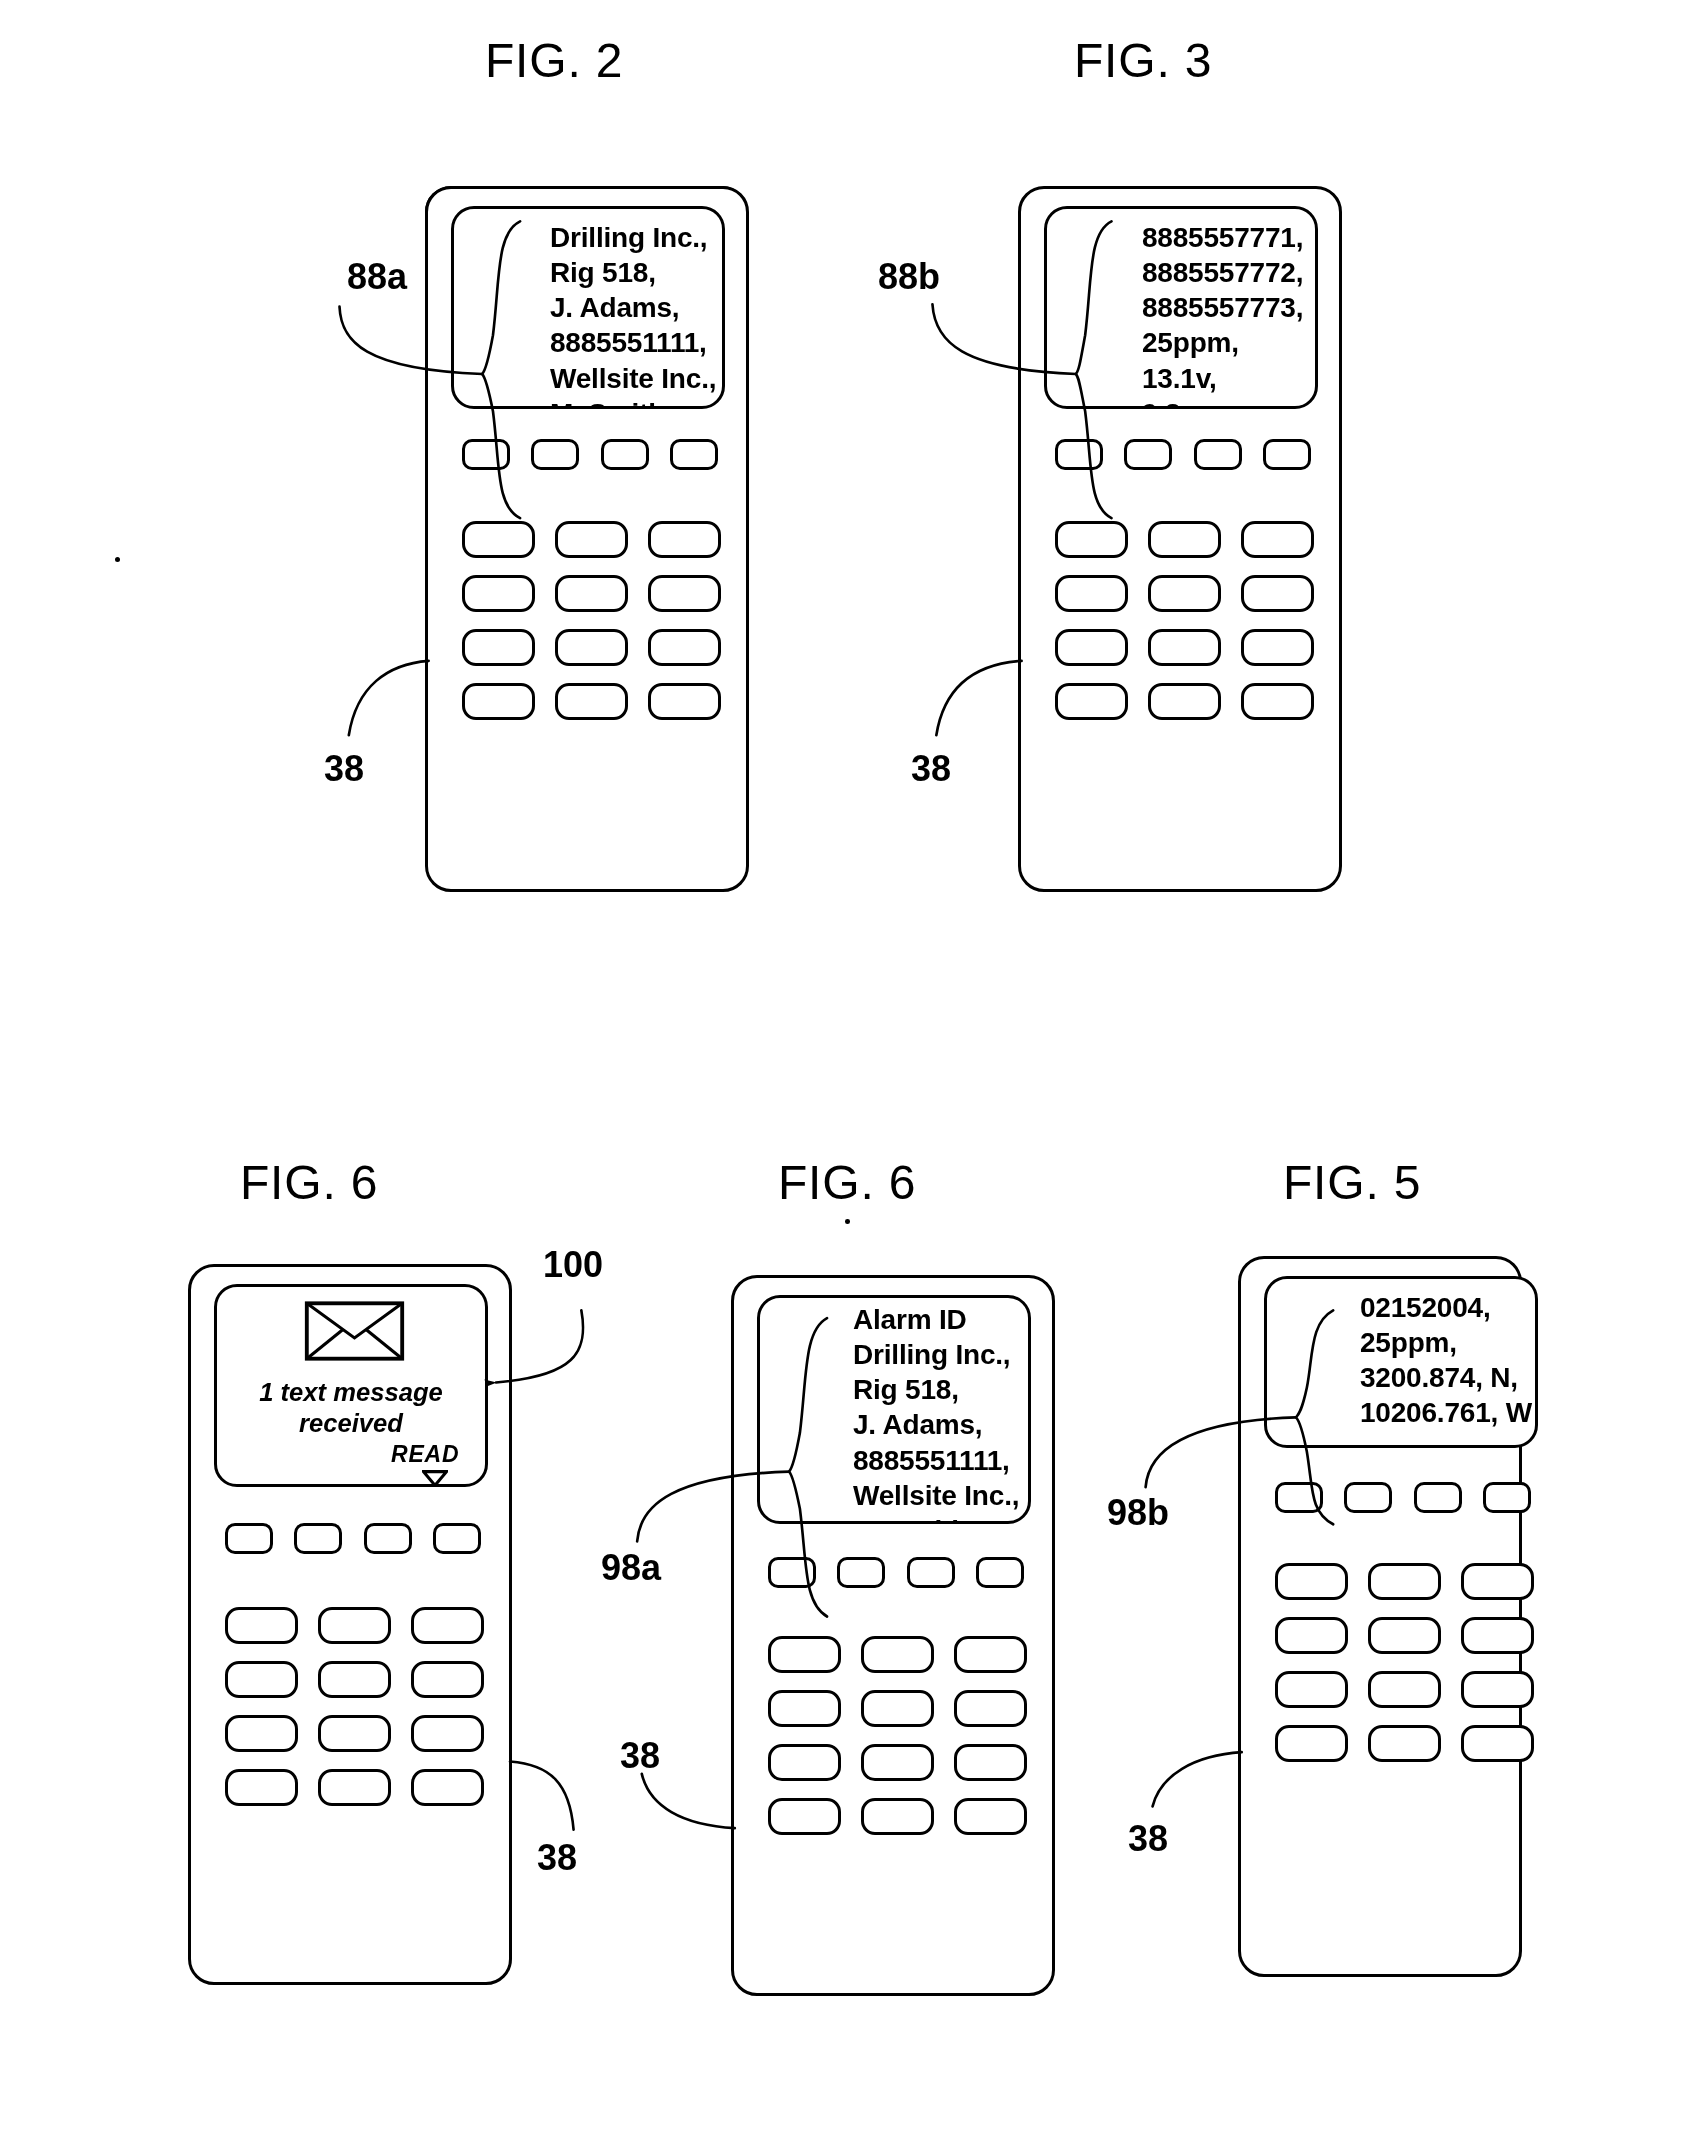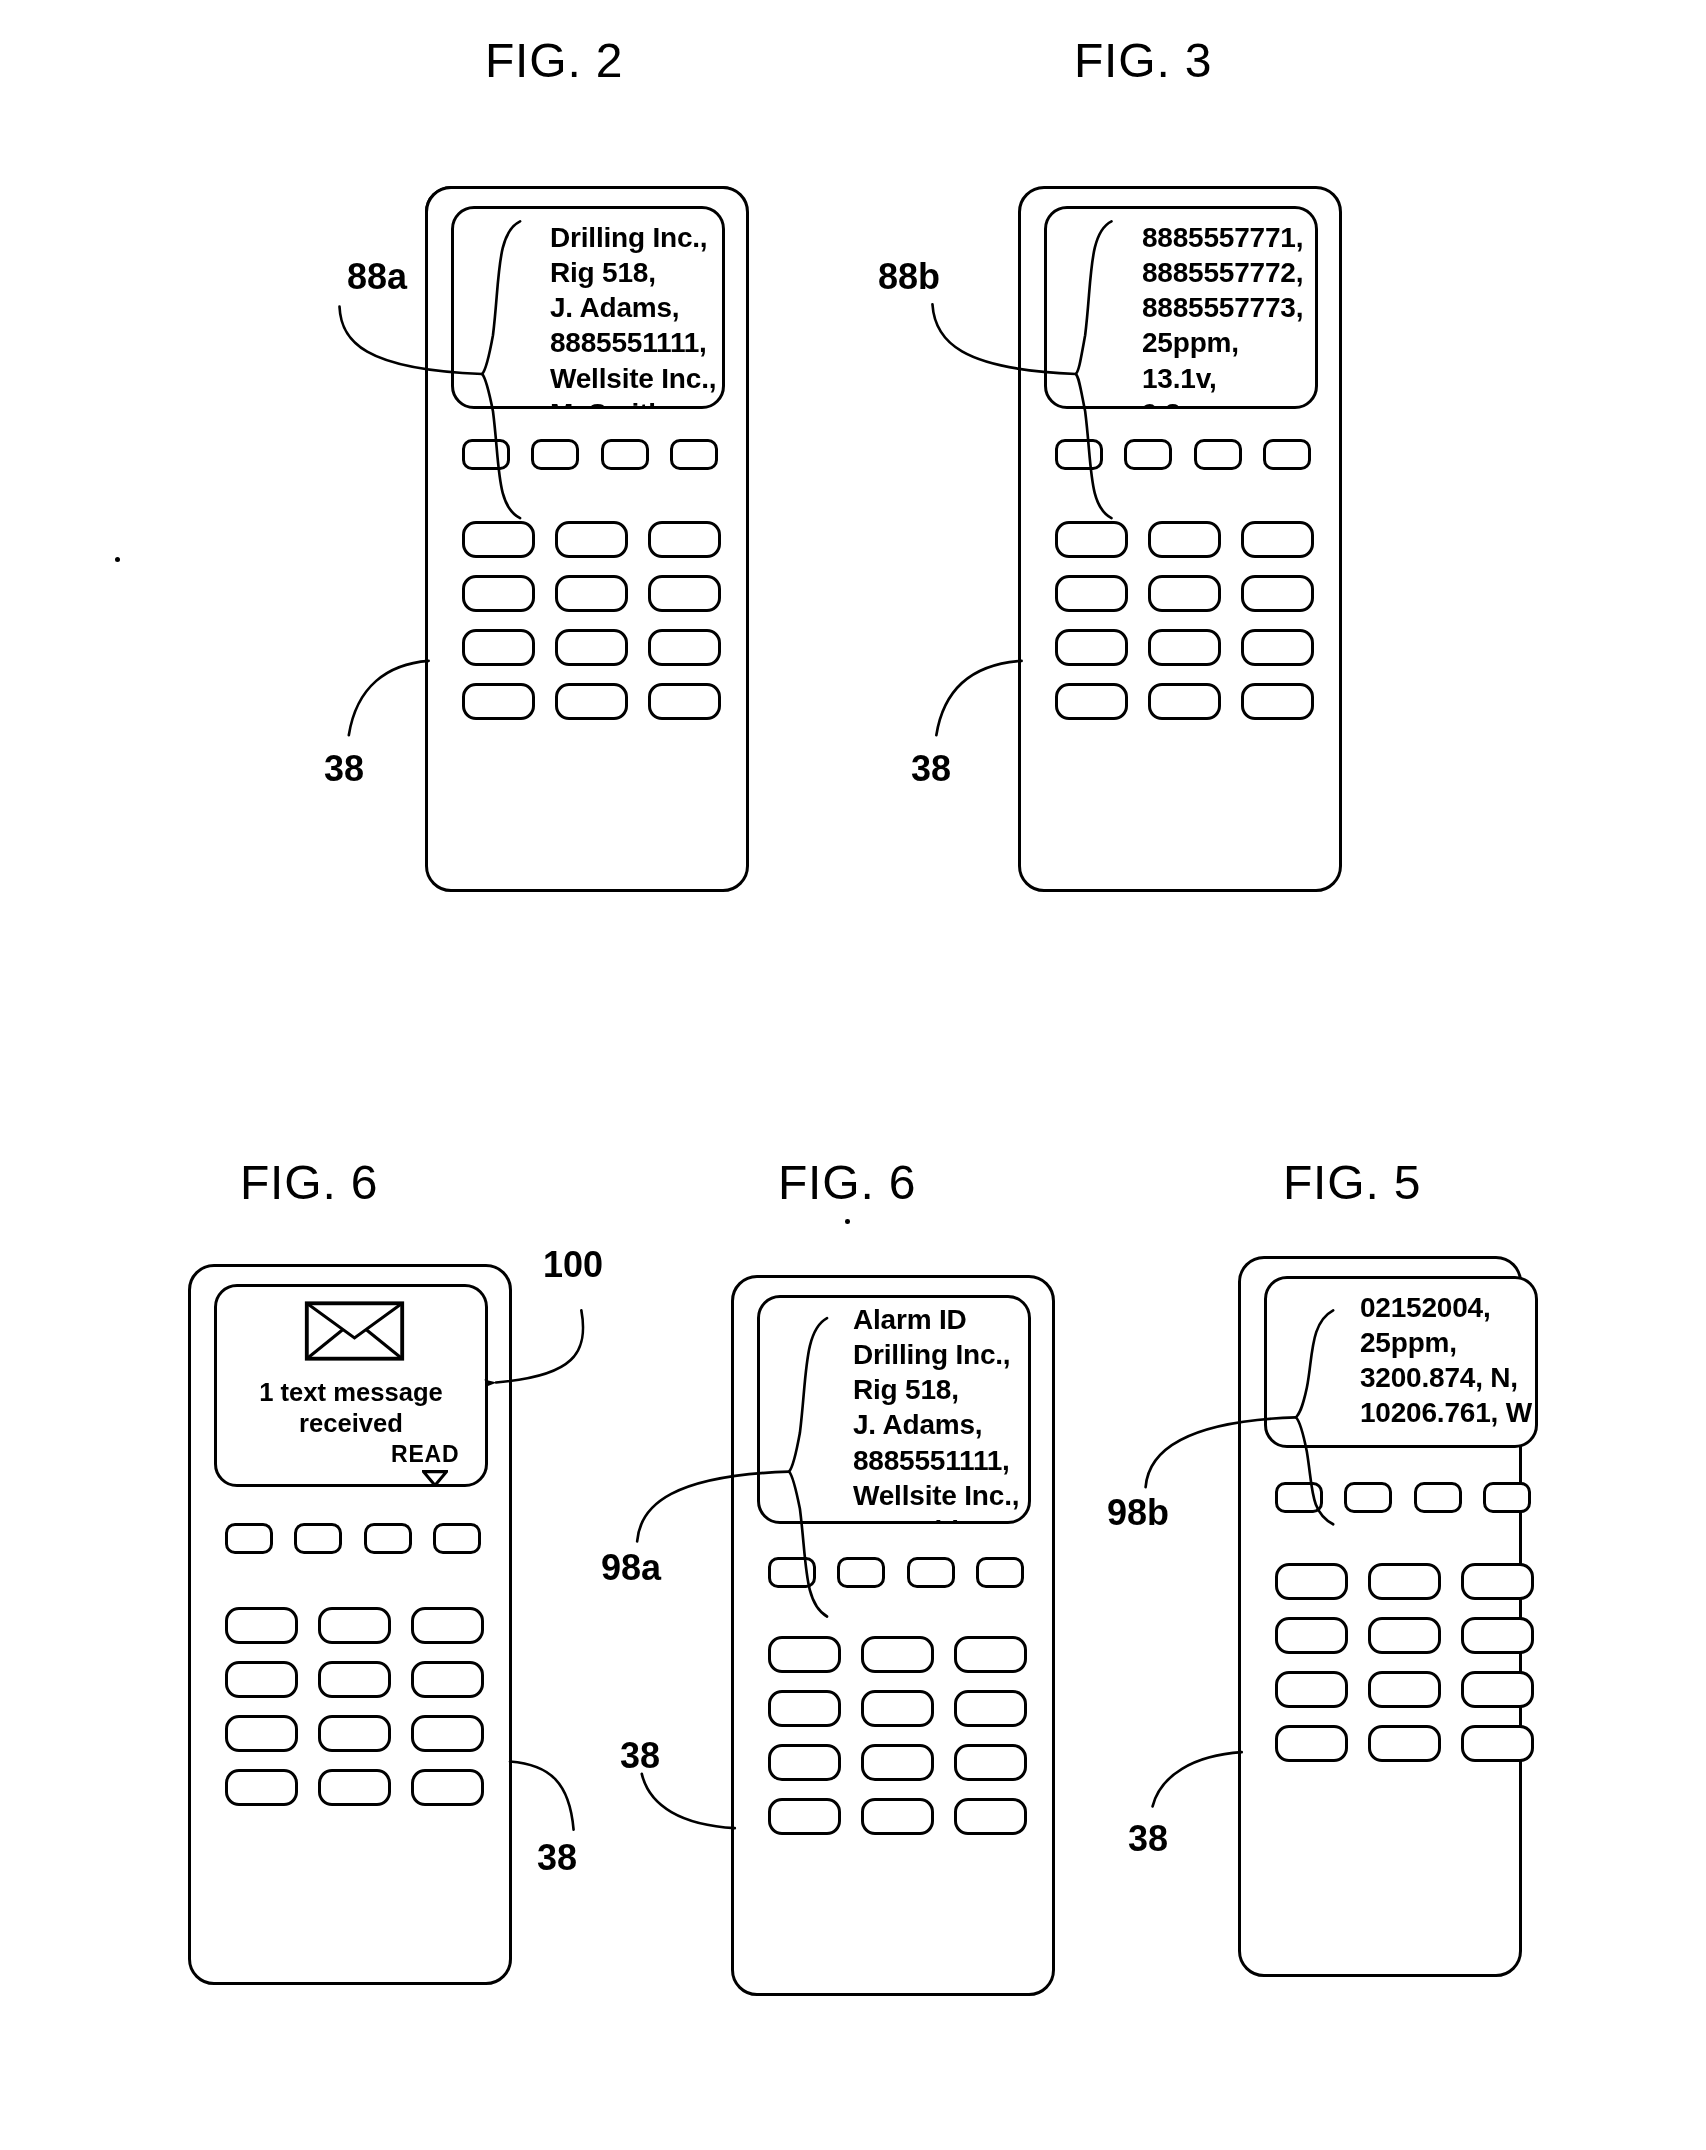--- a/index.html
+++ b/index.html
@@ -207,21 +207,21 @@
     <div class="key" style="height:37px;"></div>
     <div class="key" style="height:37px;"></div>
   </div>
 </div>
 
 <div class="ref" style="left:878px; top:256px;">88b</div>
 <div class="ref" style="left:911px; top:748px;">38</div>
 
 <div class="fig-title" style="left:240px; top:1155px;">FIG. 6</div>
 
-<div class="phone" style="left:188px; top:1264px; width:324px; height:721px;">
+<div class="phone" style="left:188px; top:1264px; width:324px; height:721px;font-style:italic;">
   <div class="screen" style="left:23px; top:17px; width:274px; height:203px;">
     <svg class="envelope" style="left:87px; top:14px;" width="101" height="60" viewBox="0 0 130 78">
       <rect x="3" y="3" width="124" height="72" fill="#fff" stroke="#000" stroke-width="5"></rect>
       <polyline points="3,3 65,48 127,3" fill="none" stroke="#000" stroke-width="4"></polyline>
       <polyline points="3,75 50,37" fill="none" stroke="#000" stroke-width="4"></polyline>
       <polyline points="127,75 80,37" fill="none" stroke="#000" stroke-width="4"></polyline>
     </svg>
     <div class="msg-line" style="left:0; top:91px;">1 text message</div>
     <div class="msg-line" style="left:0; top:122px;text-align:center;">received</div>
     <div class="read-label" style="left:174px; top:154px;">READ</div>

